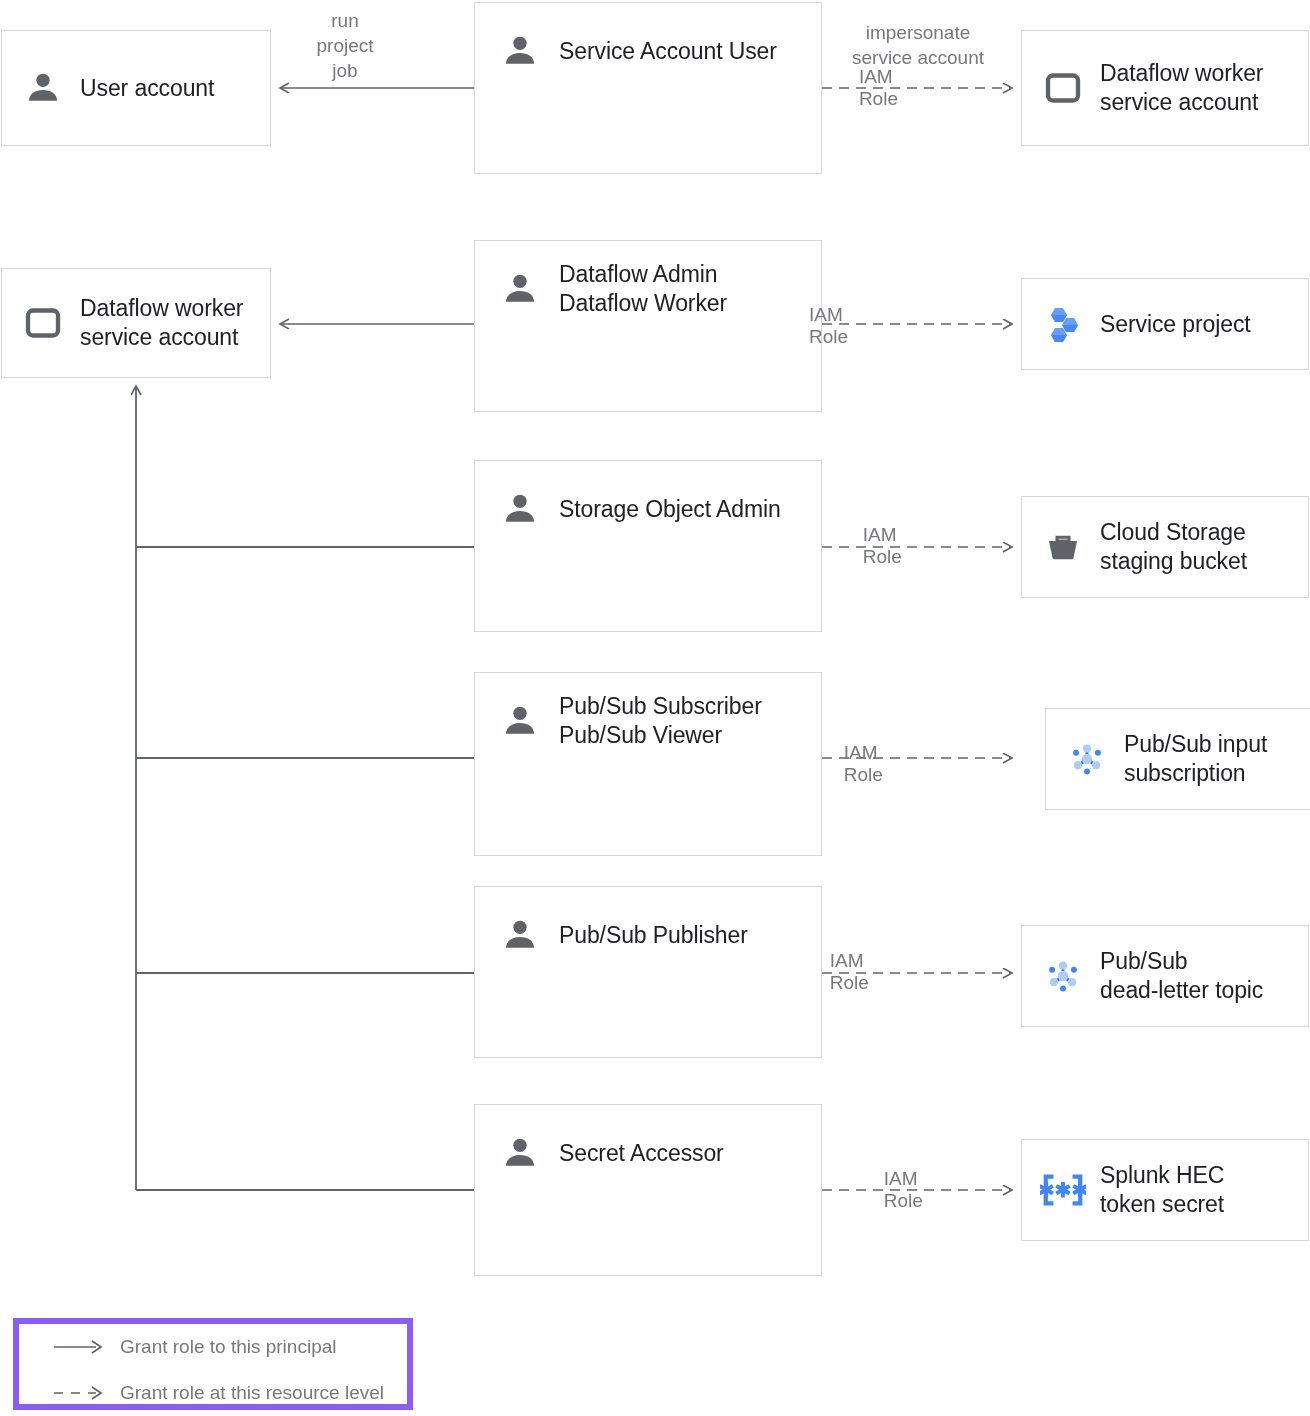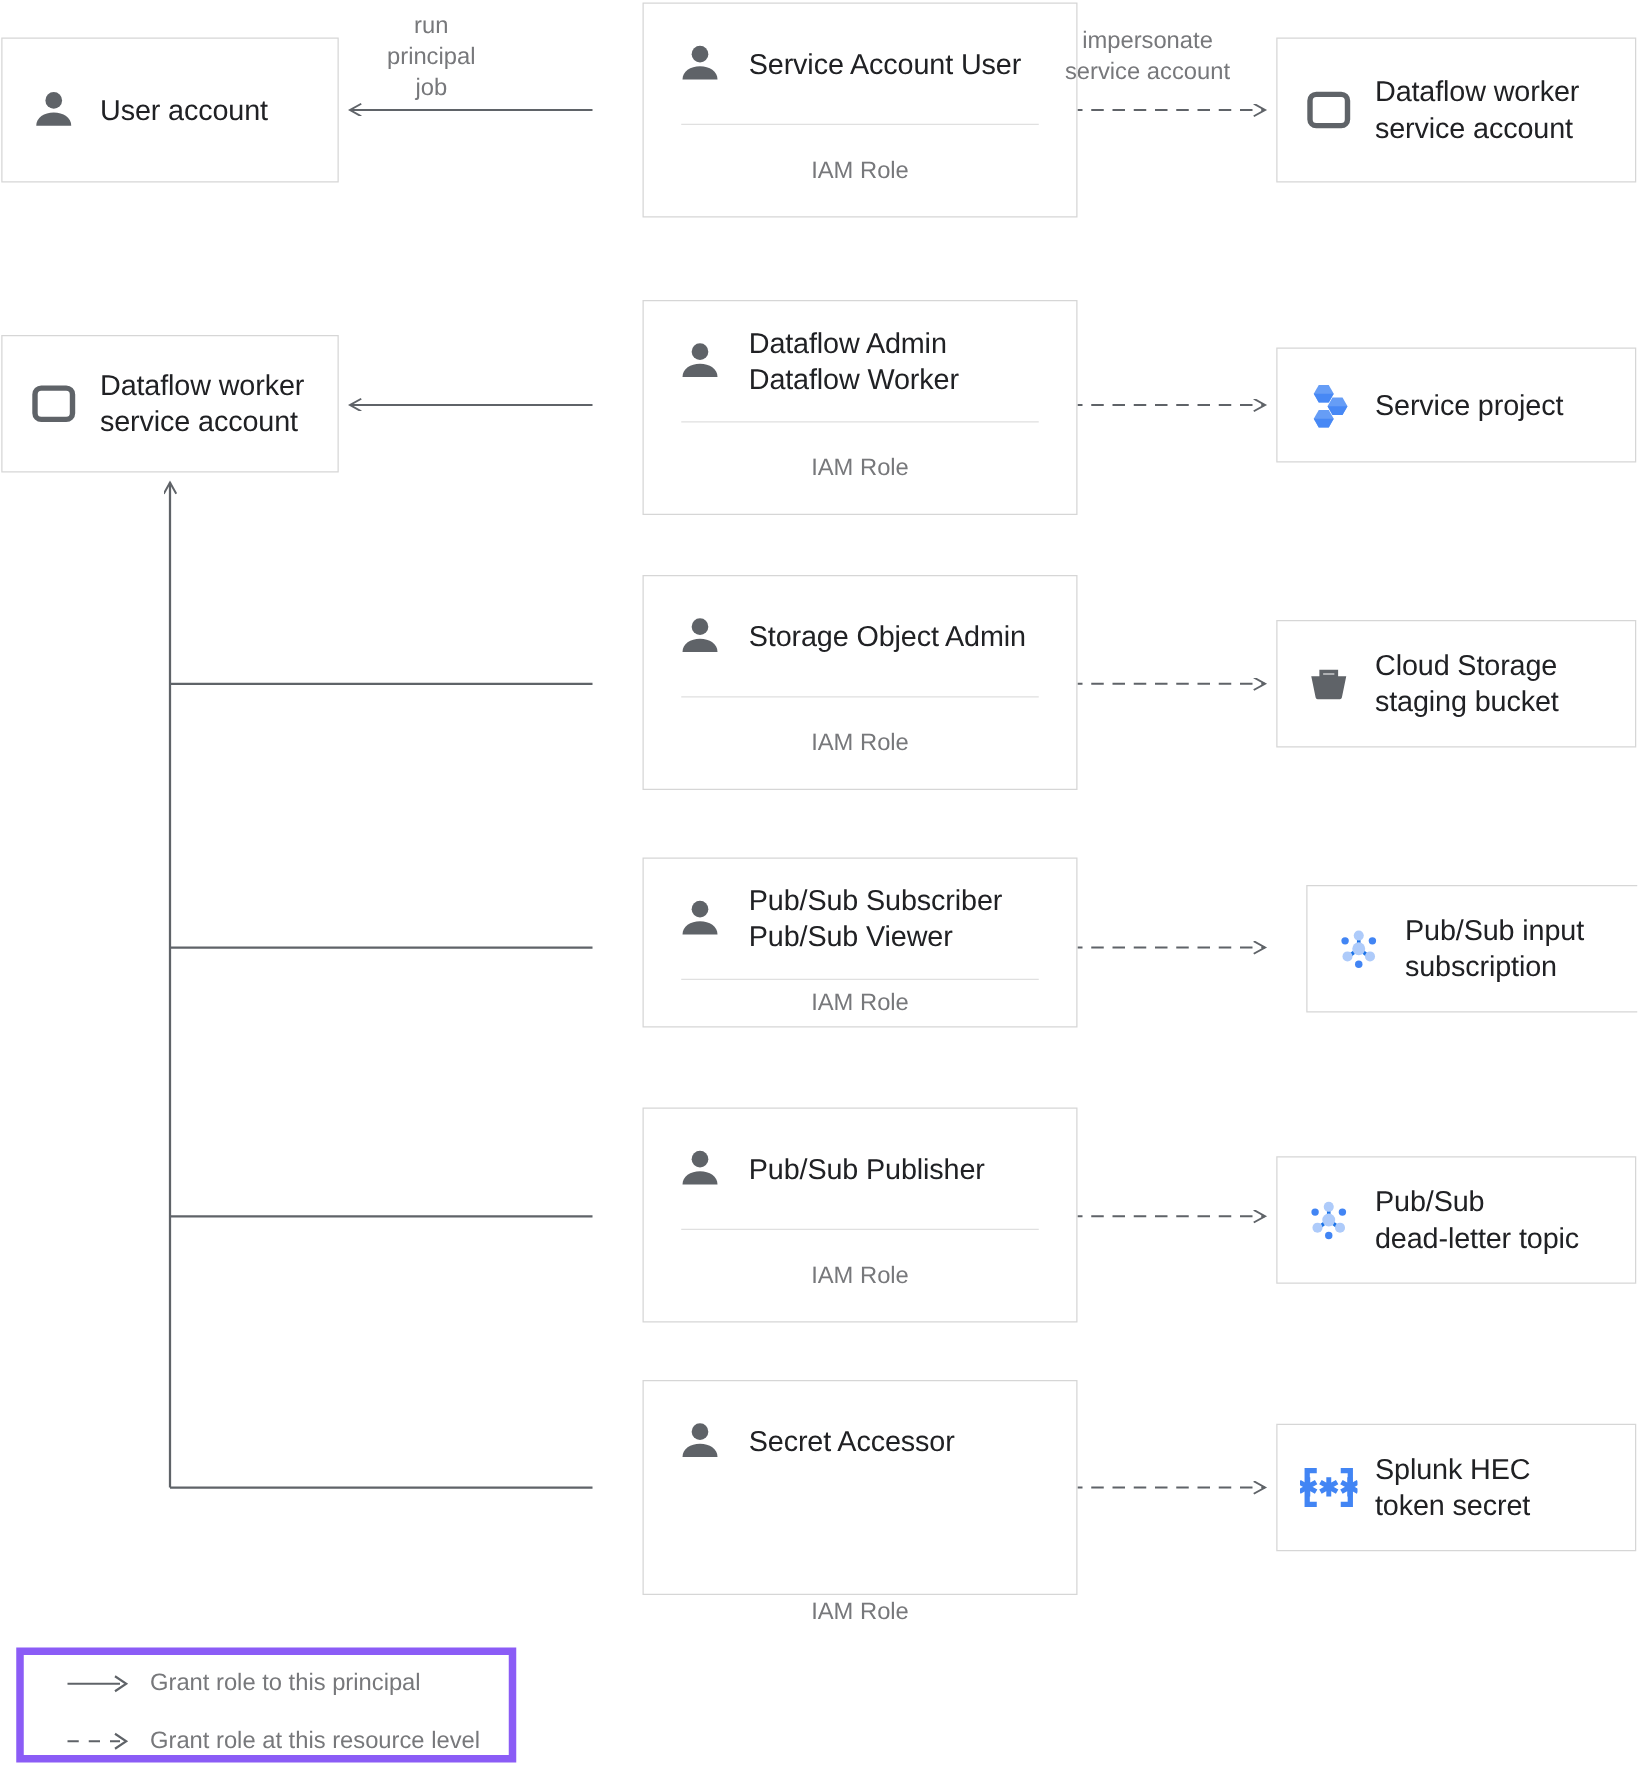--- a/index.html
+++ b/index.html
@@ -53,22 +53,21 @@
     font-size: 23px;
     line-height: 29px;
     color: #202124;
     white-space: pre-line;
     letter-spacing: -0.1px;
   }
 
   
   .rolecard {
     display: flex;
-    flex-direction: column;
-    margin-left: 40px;
+    flex-direction: row;
   }
   .rolecard .top {
     flex: 0 0 auto;
     display: flex;
     align-items: center;
     padding: 0 22px;
     height: 96px;
   }
   .rolecard .ic {
     flex: 0 0 auto;
@@ -181,21 +180,21 @@
     <span class="ic">
       <svg width="40" height="40" viewBox="0 0 24 24">
           <circle cx="12" cy="7.4" r="4" fill="#5f6368"></circle>
           <path d="M3.6 19.6c0-4 3.8-6.4 8.4-6.4s8.4 2.4 8.4 6.4z" fill="#5f6368"></path>
         </svg>
     </span>
     <span class="label">User account</span>
   </div>
 
   <div class="edgelabel" style="left:278px; top:8px; width:134px;">run
-principal
+project
 job</div>
 
   <div class="box rolecard" style="left:474px; top:2px; width:348px; height:172px;">
     <div class="top">
       <span class="ic">
         <svg width="40" height="40" viewBox="0 0 24 24">
             <circle cx="12" cy="7.4" r="4" fill="#5f6368"></circle>
             <path d="M3.6 19.6c0-4 3.8-6.4 8.4-6.4s8.4 2.4 8.4 6.4z" fill="#5f6368"></path>
           </svg>
       </span>
@@ -277,21 +276,21 @@
     <span class="ic">
       <svg width="40" height="40" viewBox="0 0 24 24">
         <path d="M8.4 6.2h7.2v2.2H8.4z" fill="none" stroke="#5f6368" stroke-width="1.8"></path>
         <path d="M3.6 8.4h16.8l-2.1 10.2a1 1 0 0 1-1 .8H6.7a1 1 0 0 1-1-.8z" fill="#5f6368"></path>
       </svg>
     </span>
     <span class="label">Cloud Storage
 staging bucket</span>
   </div>
 
-  <div class="box rolecard" style="left:474px; top:686px; width:348px; height:136px;">
+  <div class="box rolecard" style="left:474px; top:672px; width:348px; height:184px;">
     <div class="top">
       <span class="ic">
         <svg width="40" height="40" viewBox="0 0 24 24">
             <circle cx="12" cy="7.4" r="4" fill="#5f6368"></circle>
             <path d="M3.6 19.6c0-4 3.8-6.4 8.4-6.4s8.4 2.4 8.4 6.4z" fill="#5f6368"></path>
           </svg>
       </span>
       <span class="title">Pub/Sub Subscriber
 Pub/Sub Viewer</span>
     </div>

